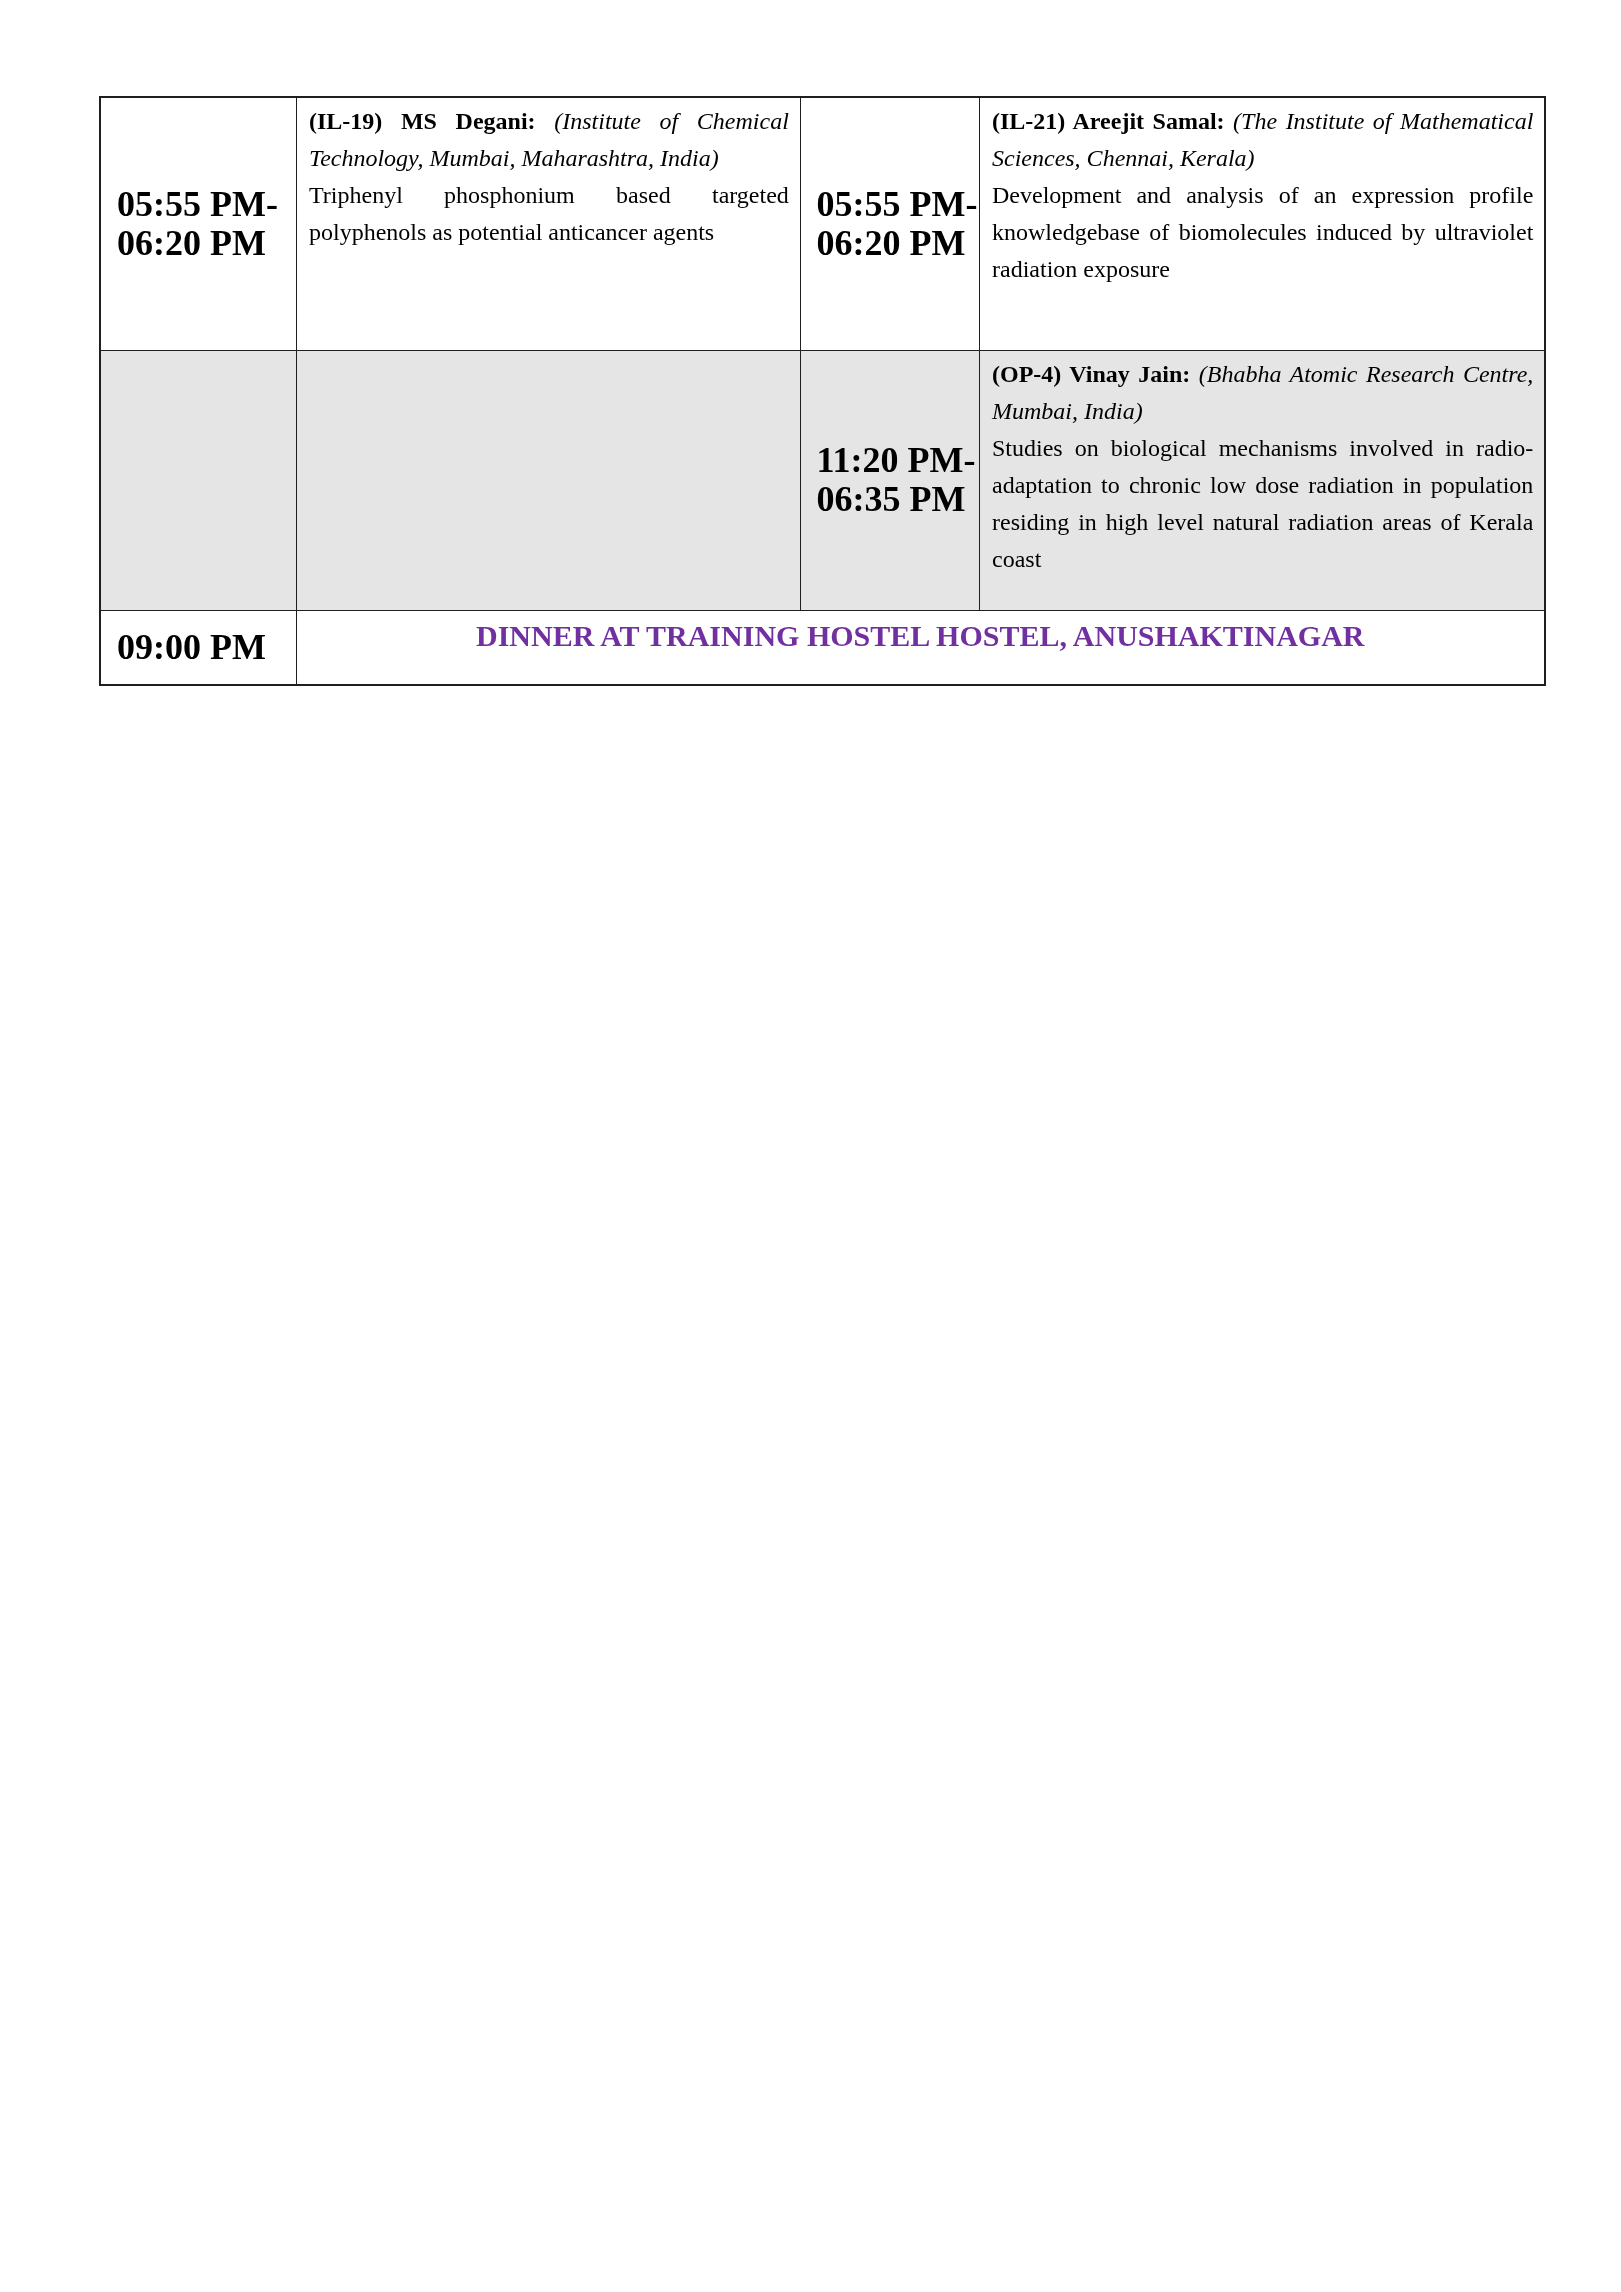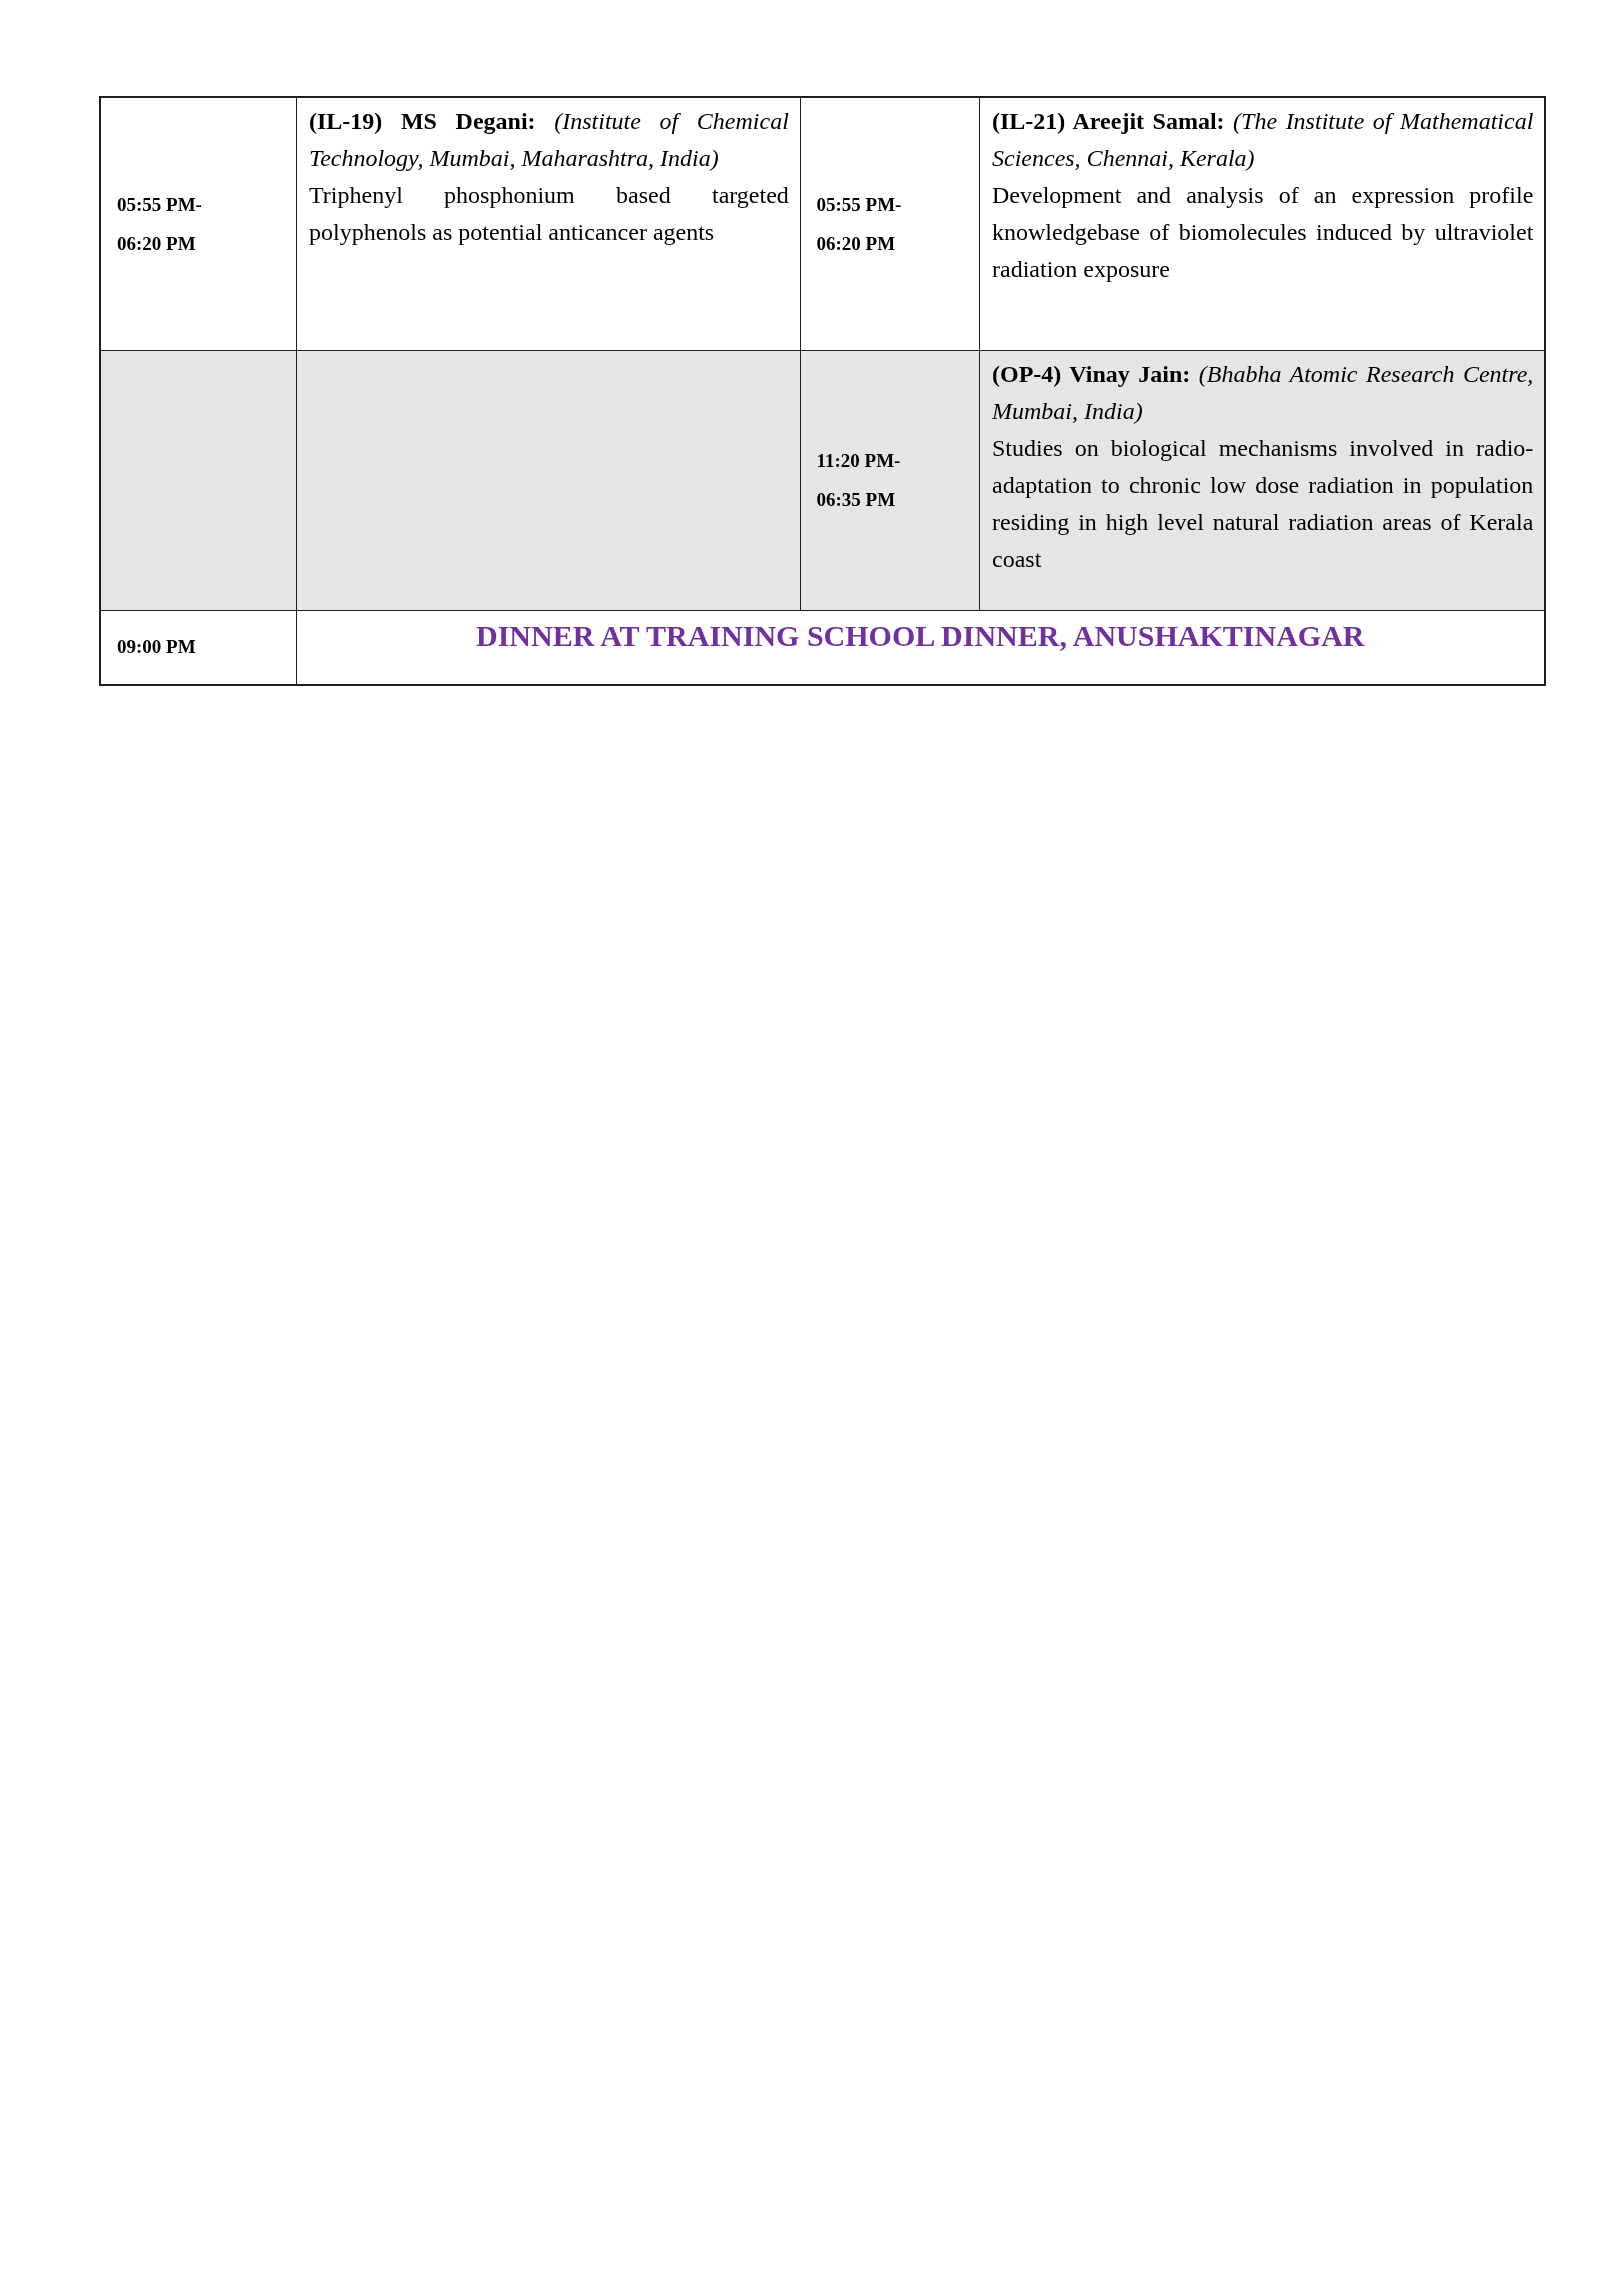--- a/index.html
+++ b/index.html
@@ -36,21 +36,21 @@
     border-width: 2.7px;
   }
   td {
     padding: 0;
     overflow: hidden;
   }
   td.time-cell {
     vertical-align: middle;
     padding: 0 5.4px 0 16px;
     font-weight: bold;
-    font-size: 19px;
+    font-size: 36px;
     line-height: 39px;
     white-space: nowrap;
     font-family: Liberation Serif, serif;
   }
   td.talk-cell {
     vertical-align: top;
     padding: 5.4px 10.7px 3.6px 12.5px;
     font-size: 24px;
     line-height: 37px;
     text-align: justify;
@@ -118,18 +118,18 @@
         <div>11:20 PM-</div>
         <div>06:35 PM</div>
       </td>
       <td class="talk-cell">
         <p><span class="code-speaker">(OP-4) Vinay Jain:</span> <span class="affiliation">(Bhabha Atomic Research Centre, Mumbai, India)</span></p>
         <p>Studies on biological mechanisms involved in radio-adaptation to chronic low dose radiation in population residing in high level natural radiation areas of Kerala coast</p>
       </td>
     </tr>
     <tr style="height:75px">
       <td class="time-cell single-line">09:00 PM</td>
-      <td class="dinner-cell" colspan="3">DINNER AT TRAINING SCHOOL DINNER, ANUSHAKTINAGAR</td>
+      <td class="dinner-cell" colspan="3">DINNER AT TRAINING HOSTEL HOSTEL, ANUSHAKTINAGAR</td>
     </tr>
   </tbody>
     </table>
 </div>
 
 
 </body></html>

